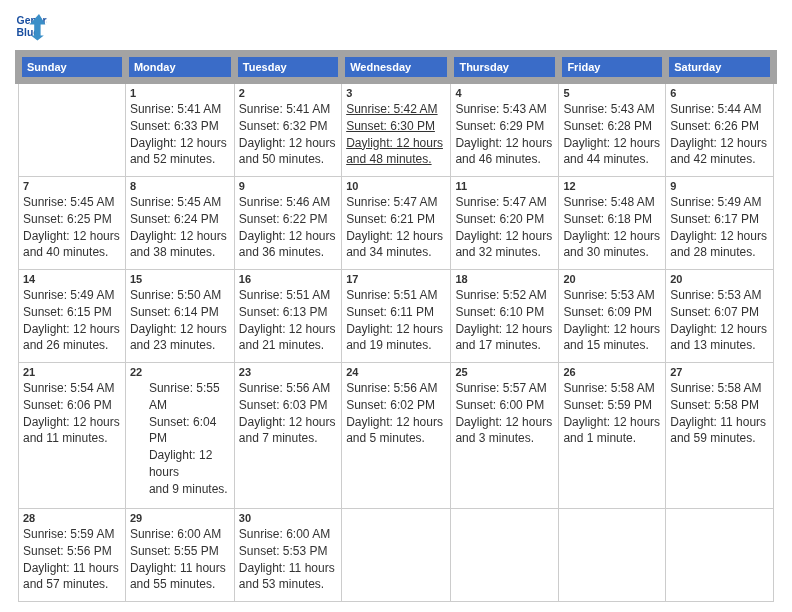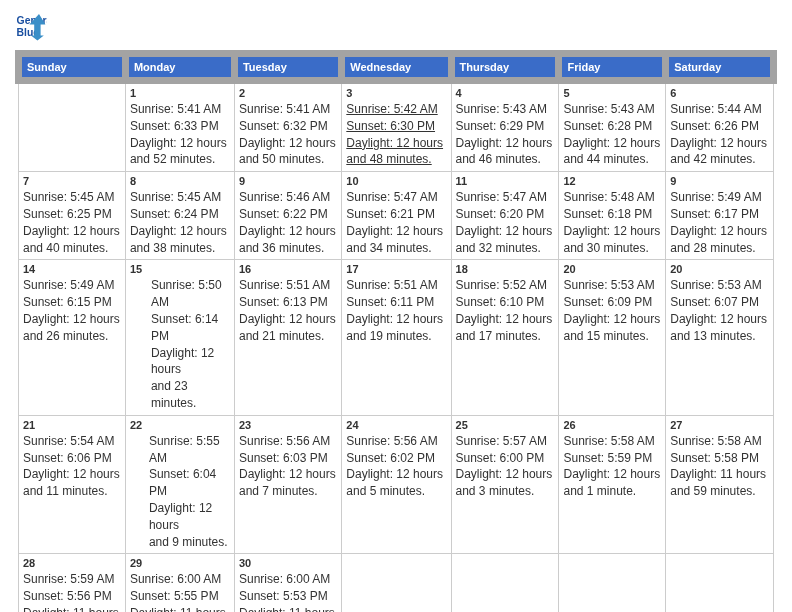--- a/index.html
+++ b/index.html
@@ -219,21 +219,21 @@
         <tr>
           <td>
             <span class="day-num">14</span>
             <div class="day-info" style="white-space: pre-line;">Sunrise: 5:49 AM
 Sunset: 6:15 PM
 Daylight: 12 hours
 and 26 minutes.</div>
           </td>
           <td>
             <span class="day-num">15</span>
-            <div class="day-info" style="white-space: pre-line; margin-left: 21px;">Sunrise: 5:50 AM
+            <div class="day-info" style="white-space: pre-line;">Sunrise: 5:50 AM
 Sunset: 6:14 PM
 Daylight: 12 hours
 and 23 minutes.</div>
           </td>
           <td>
             <span class="day-num">16</span>
             <div class="day-info" style="white-space: pre-line;">Sunrise: 5:51 AM
 Sunset: 6:13 PM
 Daylight: 12 hours
 and 21 minutes.</div>

